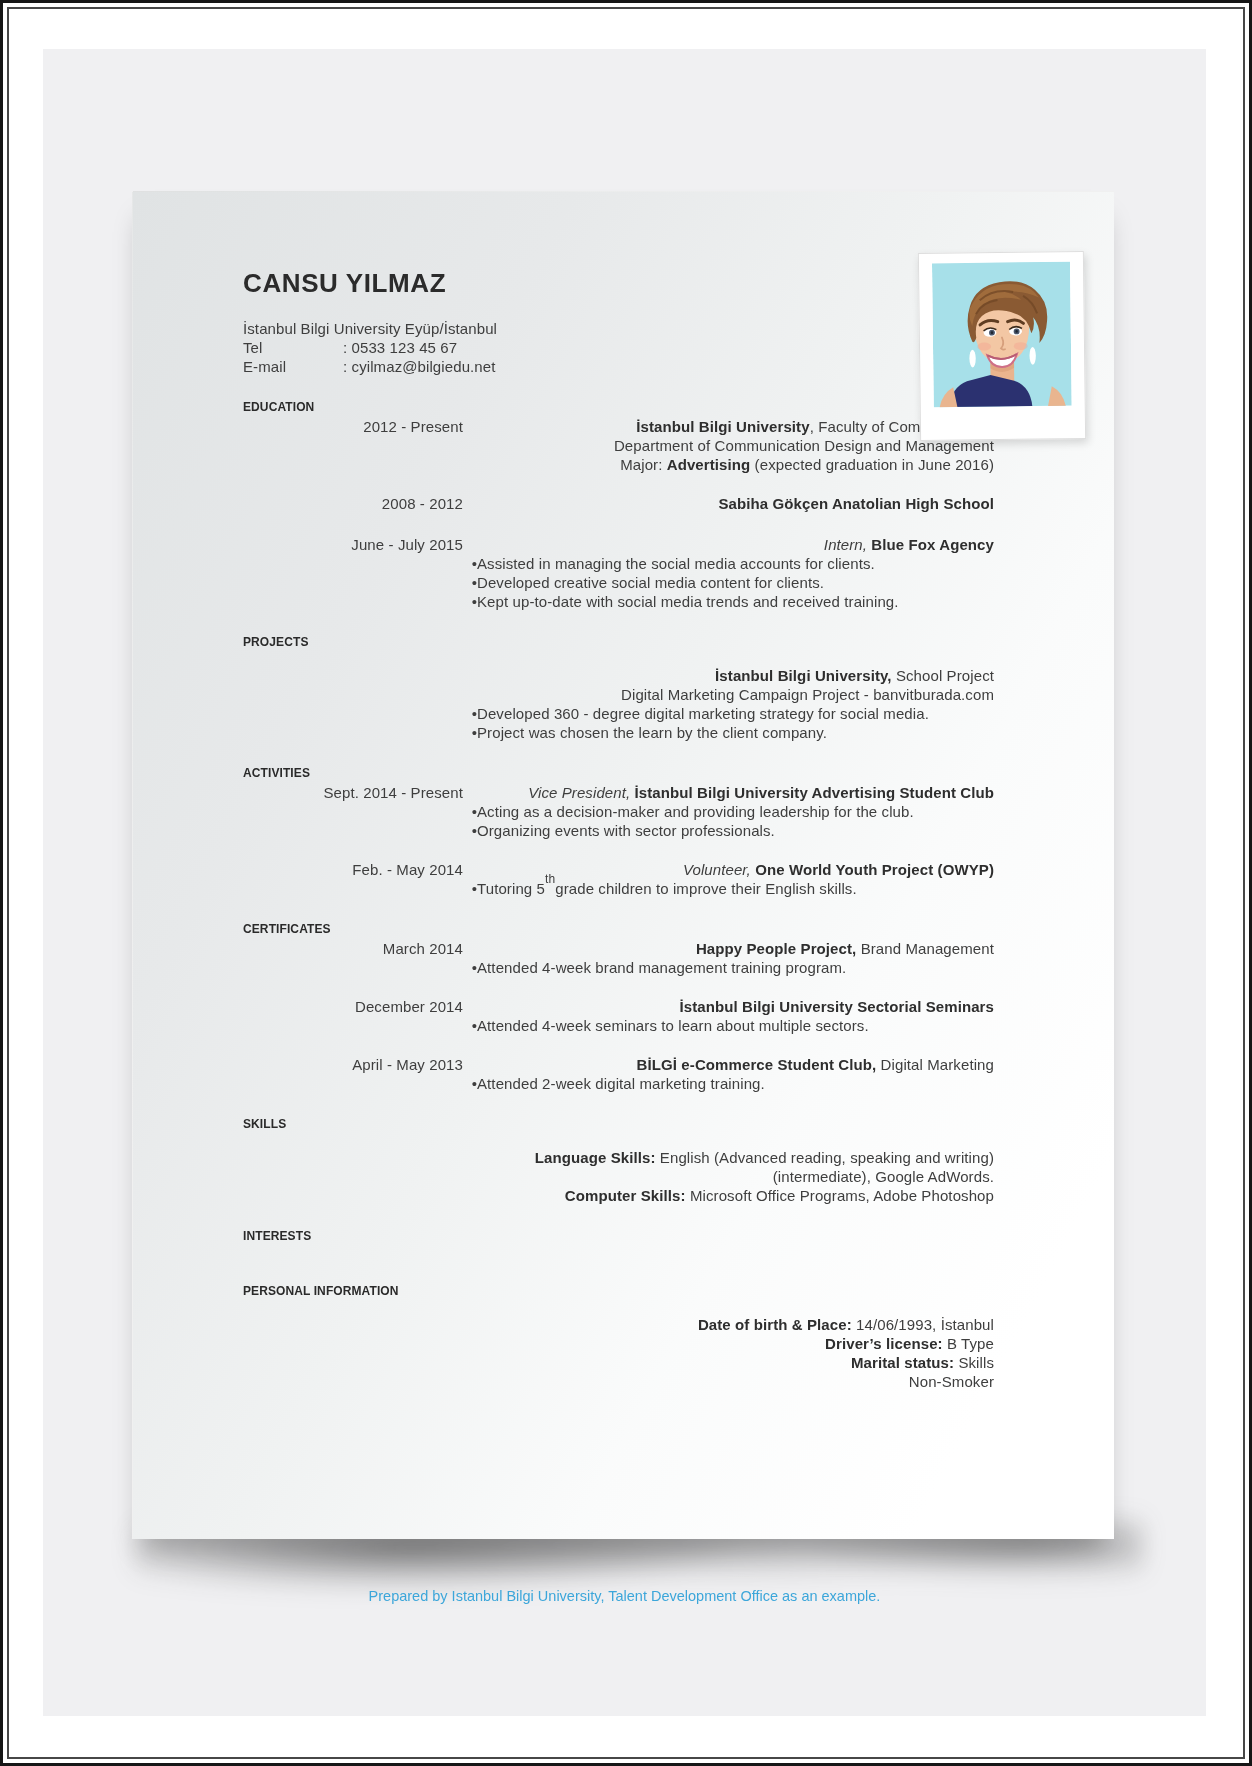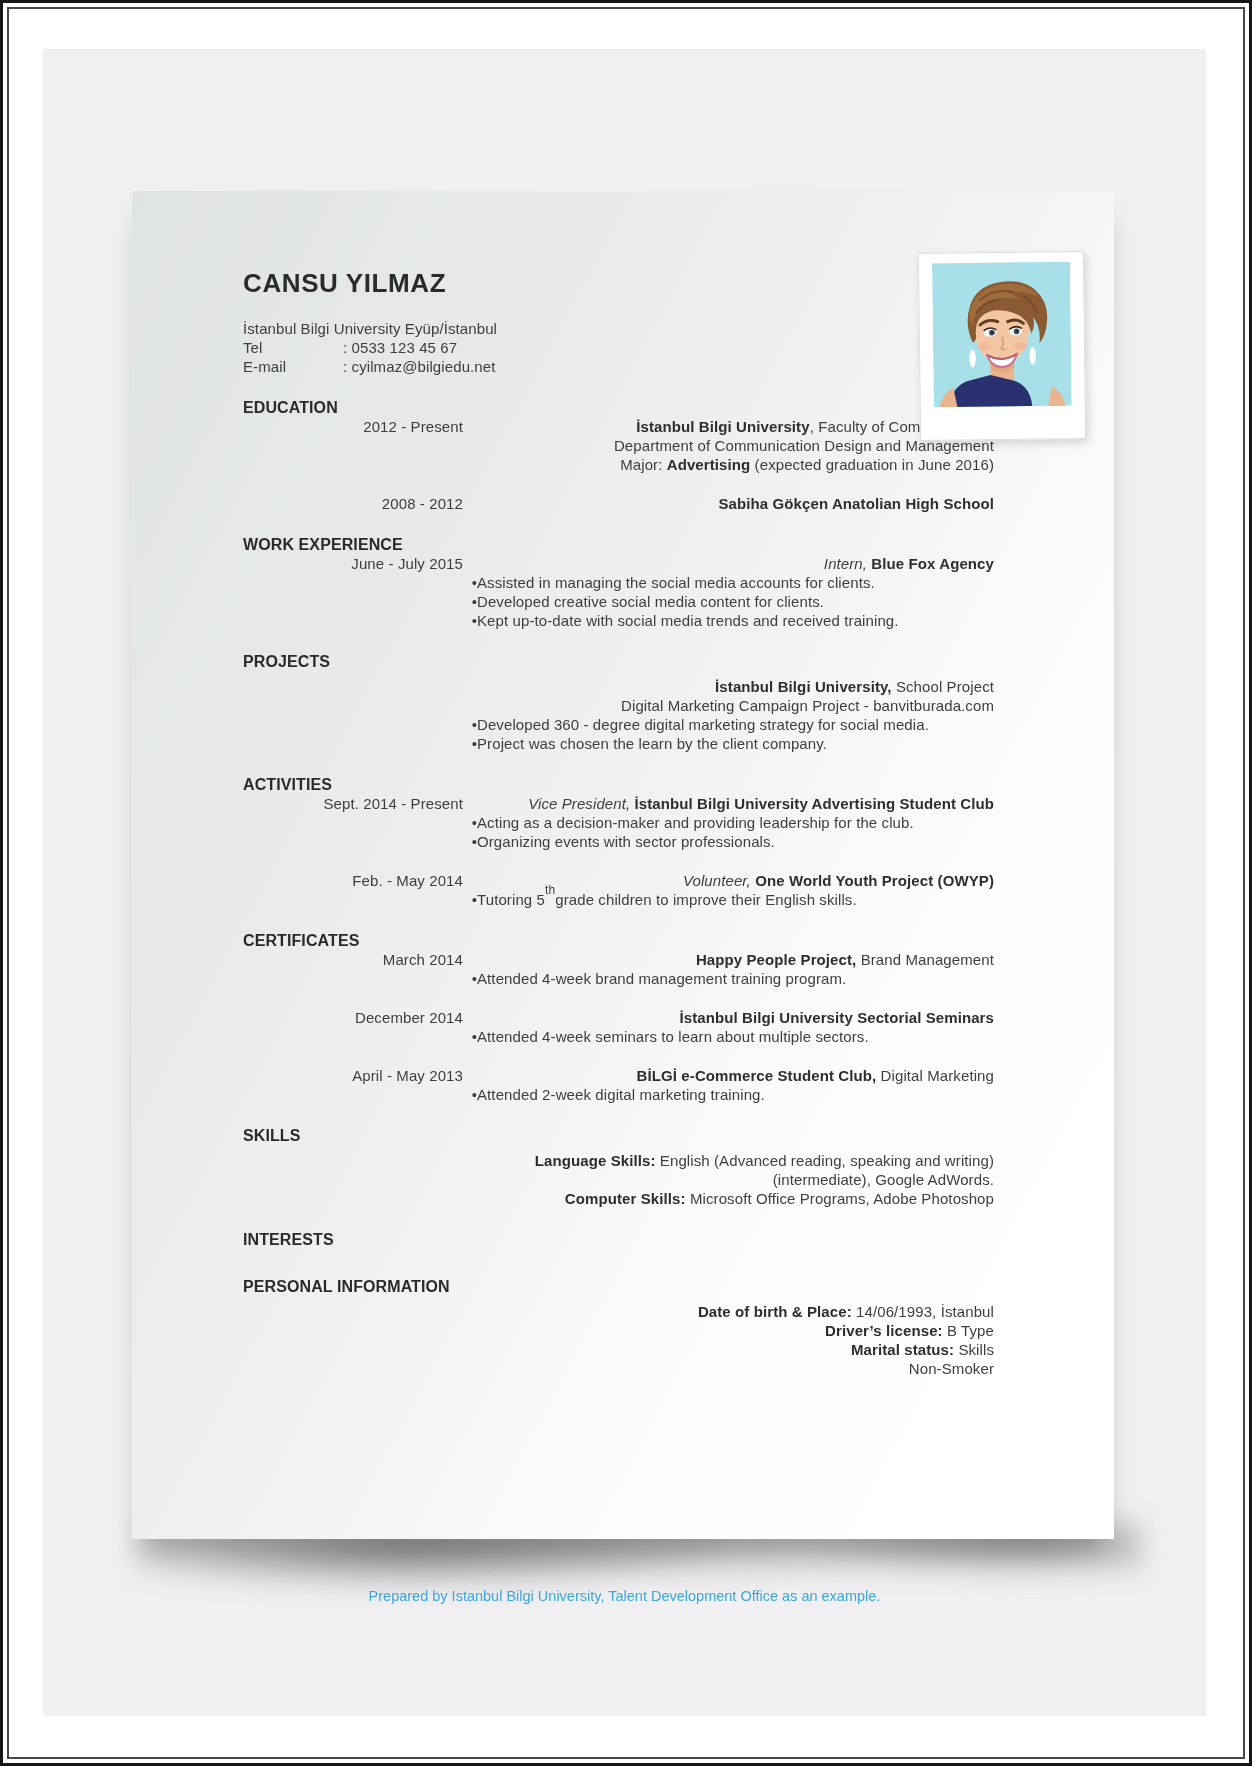--- a/index.html
+++ b/index.html
@@ -62,26 +62,26 @@
     font-size: 26px; line-height: 30px;
     font-weight: bold; color: #2b2b2b;
     letter-spacing: 0.6px;
     margin: 14px 0 21px 0;
   }
   .contact { margin-bottom: 8px; }
   .contact-row { display: flex; gap: 24px; }
   .contact-label { width: 76px; flex: 0 0 76px; }
   .section { margin-top: 22px; }
   .section-title {
-    font-weight: bold; font-size: 16px; line-height: 19px;
+    font-weight: bold; font-size: 12px; line-height: 19px;
     color: #2a2a2a; letter-spacing: 0.1px;
   }
   .entry { display: grid; grid-template-columns: 220px 1fr; text-align: right; }
   .entry + .entry { margin-top: 20px; }
-  .entry.no-date { margin-top: 6px; }
+  .entry.no-date { margin-top: 14px; }
   .entry-date { color: #3e3e3e; }
   .line { min-height: 19px; }
   .bullet { display: flex; }
   .bullet-dot { width: 14px; flex: 0 0 14px; }
   .b { font-weight: bold; color: #2e2e2e; }
   .i { font-style: italic; }
   sup { font-size: 12px; line-height: 0; vertical-align: super; }
   .photo {
     position: absolute; left: 786px; top: 60px;
     width: 166px; height: 188px;
@@ -170,21 +170,20 @@
                   </div>
                 </div>
                 <div class="entry">
                   <div class="entry-date">2008 - 2012</div>
                   <div class="entry-body">
                     <div class="line"><span class="b ">Sabiha Gökçen Anatolian High School</span></div>
                   </div>
                 </div>
               </div>
               <div class="section">
-                <div class="section-title">WORK EXPERIENCE</div>
                 <div class="entry">
                   <div class="entry-date">June - July 2015</div>
                   <div class="entry-body">
                     <div class="line"><span class="i">Intern, </span><span class="b ">Blue Fox Agency</span></div>
                     <div class="bullet">
                       <span class="bullet-dot">•</span>
                       <span>Assisted in managing the social media accounts for clients.</span>
                     </div>
                     <div class="bullet">
                       <span class="bullet-dot">•</span>

